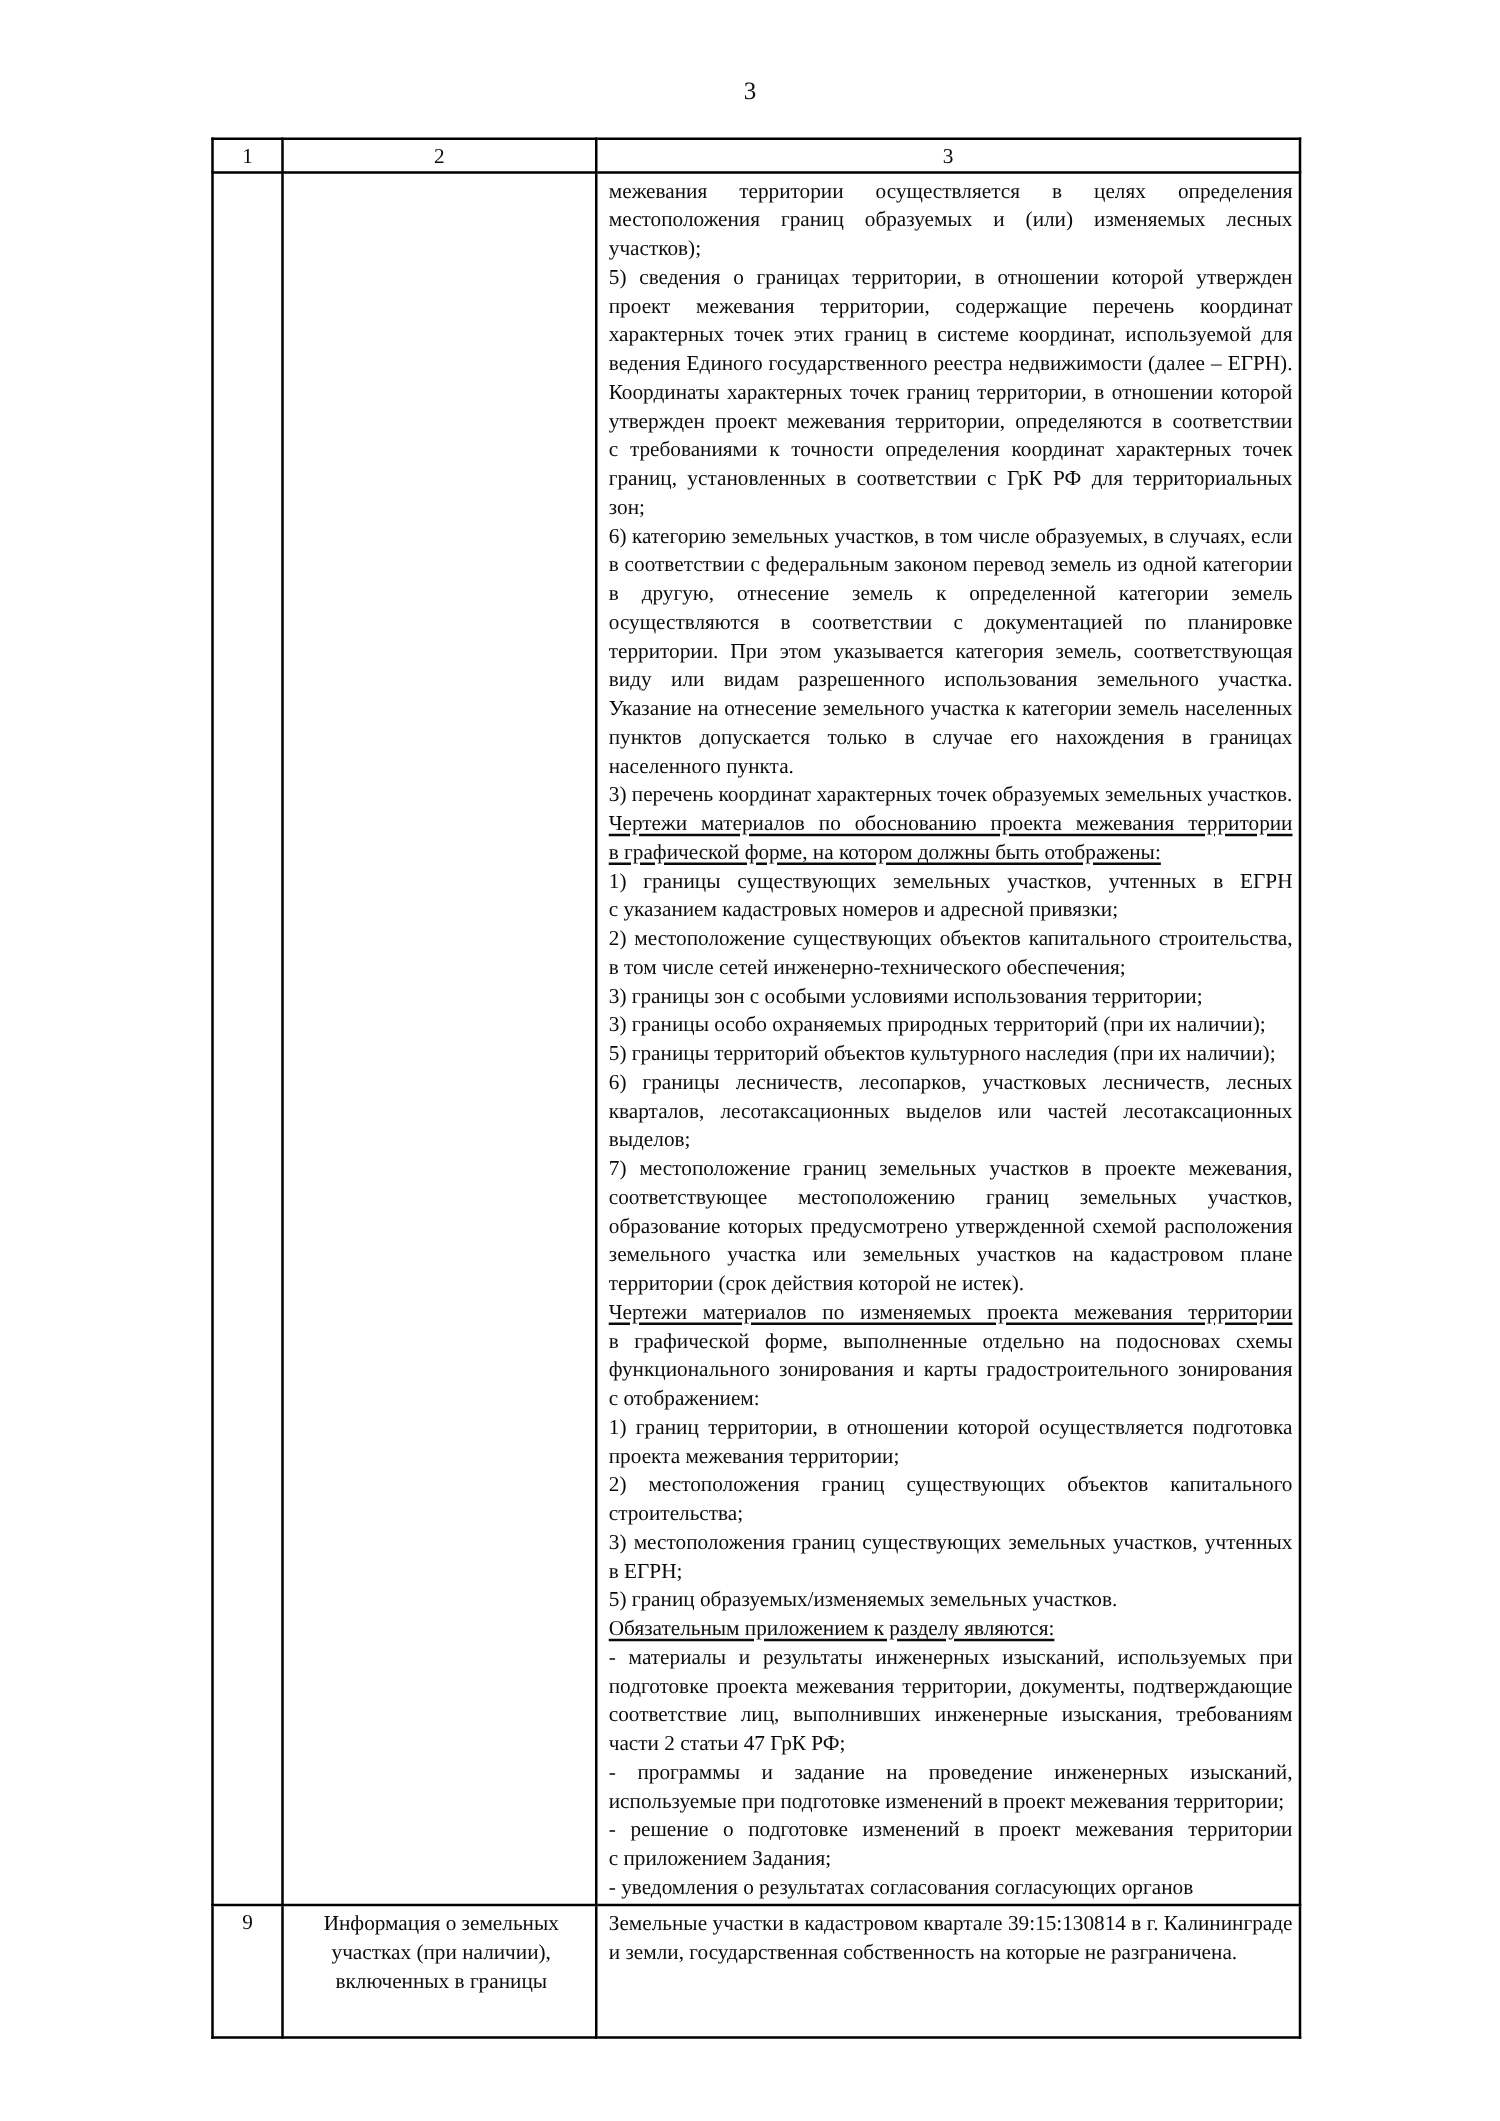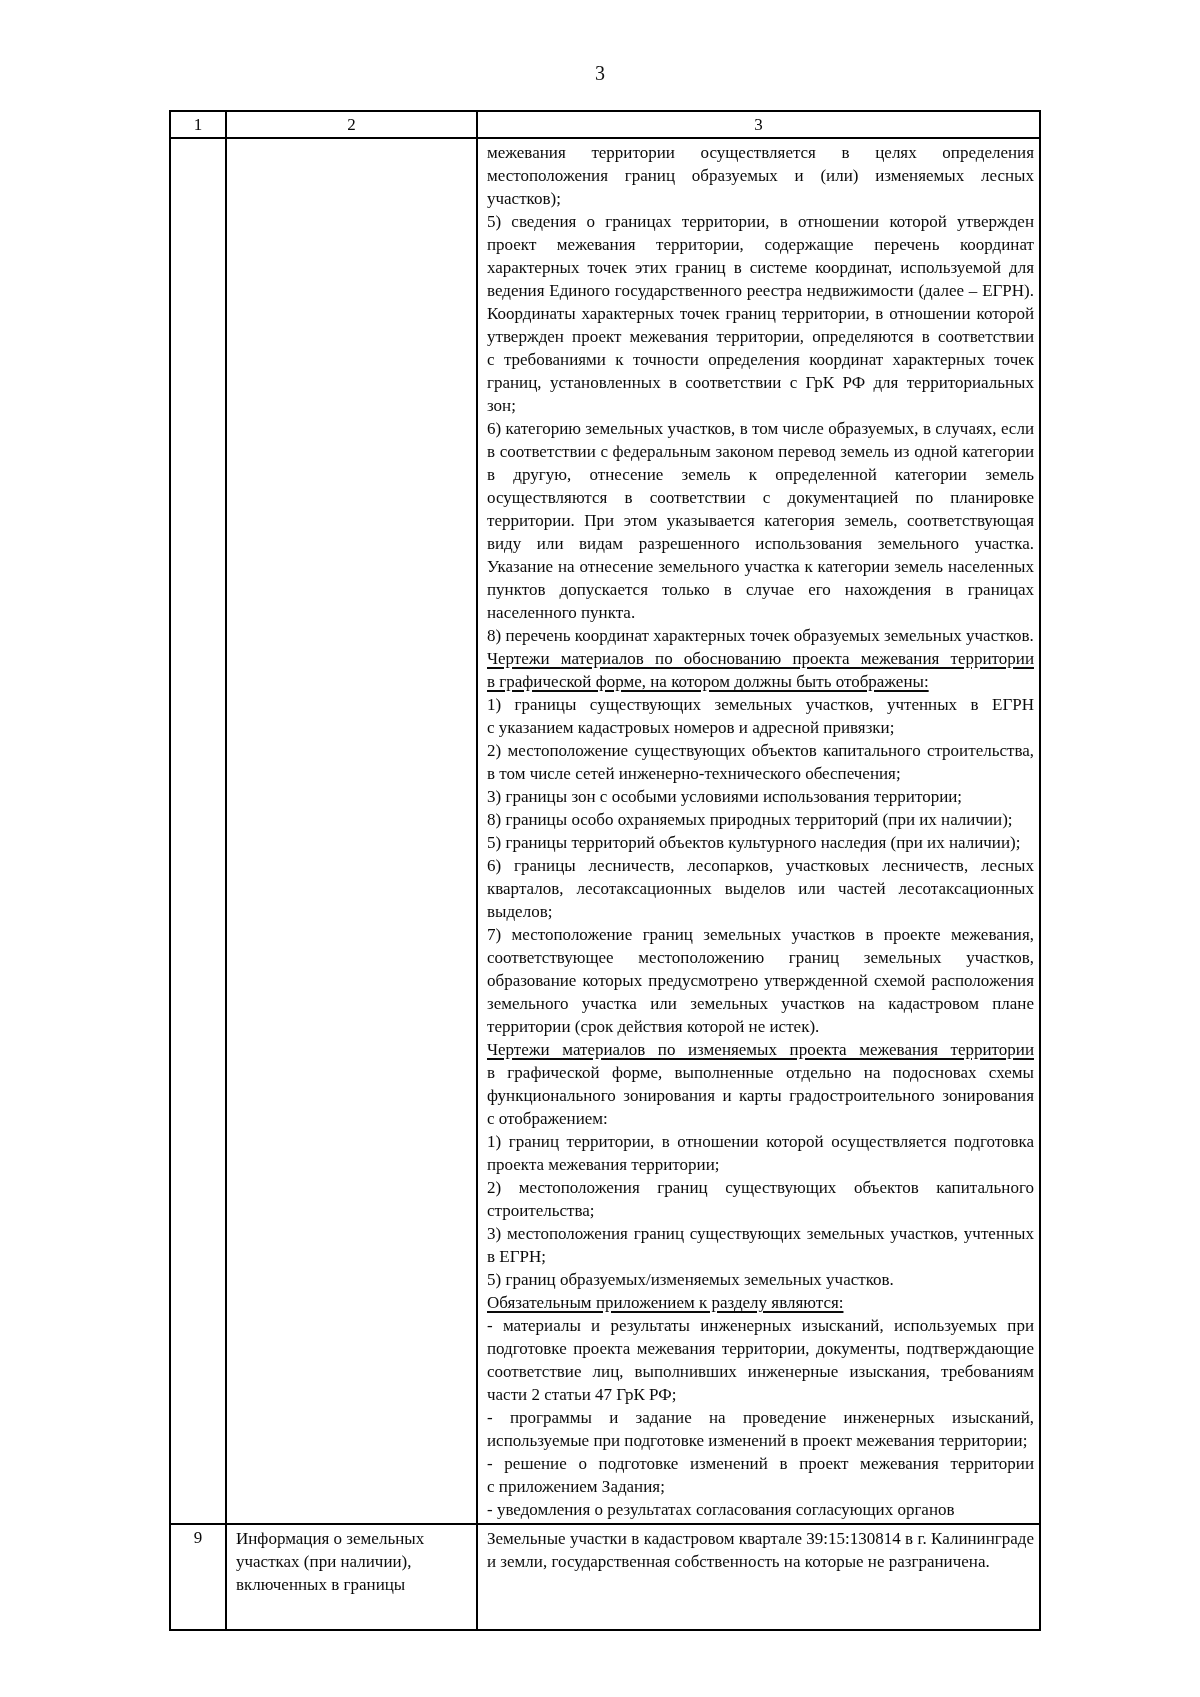--- a/index.html
+++ b/index.html
@@ -18,21 +18,21 @@
   }
   .doc-table td{
     border:2px solid #000;vertical-align:top;
     font-size:17px;line-height:23px;
   }
   .doc-table td.hc{
     text-align:center;vertical-align:middle;height:25px;
     padding:0;line-height:20px;
   }
   td.c1{width:54px;text-align:center;padding:1px 2px;}
-  td.c2{width:249px;padding:2px 6px 2px 9px;text-align:left;}
+  td.c2{width:249px;padding:2px 6px 2px 9px;text-align:center;}
   td.c3{padding:2px 5px 2px 9px;text-align:justify;}
   tr.row-main td{height:1372px;}
   tr.row-9 td{height:100px;}
   .para{margin:0;text-align:justify;}
   .u{text-decoration:underline;text-underline-offset:3px;text-decoration-thickness:1.5px;}
 </style>
 </head>
 <body>
 
 <div class="page-number">3</div>
@@ -49,26 +49,26 @@
       <td class="hc">2</td>
       <td class="hc">3</td>
     </tr>
     <tr class="row-main">
       <td class="c1"></td>
       <td class="c2"></td>
       <td class="c3">
           <p class="para"><span>межевания территории осуществляется в&nbsp;целях определения местоположения границ образуемых и&nbsp;(или) изменяемых лесных участков);</span></p>
           <p class="para"><span>5) сведения о&nbsp;границах территории, в&nbsp;отношении которой утвержден проект межевания территории, содержащие перечень координат характерных точек этих границ в&nbsp;системе координат, используемой для ведения Единого государственного реестра недвижимости (далее – ЕГРН). Координаты характерных точек границ территории, в&nbsp;отношении которой утвержден проект межевания территории, определяются в&nbsp;соответствии с&nbsp;требованиями к&nbsp;точности определения координат характерных точек границ, установленных в&nbsp;соответствии с&nbsp;ГрК РФ для территориальных зон;</span></p>
           <p class="para"><span>6) категорию земельных участков, в&nbsp;том числе образуемых, в&nbsp;случаях, если в&nbsp;соответствии с&nbsp;федеральным законом перевод земель из одной категории в&nbsp;другую, отнесение земель к&nbsp;определенной категории земель осуществляются в&nbsp;соответствии с&nbsp;документацией по планировке территории. При этом указывается категория земель, соответствующая виду или видам разрешенного использования земельного участка. Указание на отнесение земельного участка к&nbsp;категории земель населенных пунктов допускается только в&nbsp;случае его нахождения в&nbsp;границах населенного пункта.</span></p>
-          <p class="para"><span>8) перечень координат характерных точек образуемых земельных участков.</span></p>
+          <p class="para"><span>3) перечень координат характерных точек образуемых земельных участков.</span></p>
           <p class="para"><span class="u">Чертежи материалов по обоснованию проекта межевания территории в&nbsp;графической форме, на котором должны быть отображены:</span></p>
           <p class="para"><span>1) границы существующих земельных участков, учтенных в&nbsp;ЕГРН с&nbsp;указанием кадастровых номеров и&nbsp;адресной привязки;</span></p>
           <p class="para"><span>2) местоположение существующих объектов капитального строительства, в&nbsp;том числе сетей инженерно-технического обеспечения;</span></p>
           <p class="para"><span>3) границы зон с&nbsp;особыми условиями использования территории;</span></p>
-          <p class="para"><span>8) границы особо охраняемых природных территорий (при их наличии);</span></p>
+          <p class="para"><span>3) границы особо охраняемых природных территорий (при их наличии);</span></p>
           <p class="para"><span>5) границы территорий объектов культурного наследия (при их наличии);</span></p>
           <p class="para"><span>6) границы лесничеств, лесопарков, участковых лесничеств, лесных кварталов, лесотаксационных выделов или частей лесотаксационных выделов;</span></p>
           <p class="para"><span>7) местоположение границ земельных участков в&nbsp;проекте межевания, соответствующее местоположению границ земельных участков, образование которых предусмотрено утвержденной схемой расположения земельного участка или земельных участков на кадастровом плане территории (срок действия которой не истек).</span></p>
           <p class="para"><span class="u">Чертежи материалов по изменяемых проекта межевания территории</span><span> в&nbsp;графической форме, выполненные отдельно на подосновах схемы функционального зонирования и&nbsp;карты градостроительного зонирования с&nbsp;отображением:</span></p>
           <p class="para"><span>1) границ территории, в&nbsp;отношении которой осуществляется подготовка проекта межевания территории;</span></p>
           <p class="para"><span>2) местоположения границ существующих объектов капитального строительства;</span></p>
           <p class="para"><span>3) местоположения границ существующих земельных участков, учтенных в&nbsp;ЕГРН;</span></p>
           <p class="para"><span>5) границ образуемых/изменяемых земельных участков.</span></p>
           <p class="para"><span class="u">Обязательным приложением к&nbsp;разделу являются:</span></p>
           <p class="para"><span>- материалы и&nbsp;результаты инженерных изысканий, используемых при подготовке проекта межевания территории, документы, подтверждающие соответствие лиц, выполнивших инженерные изыскания, требованиям части 2 статьи 47 ГрК РФ;</span></p>

